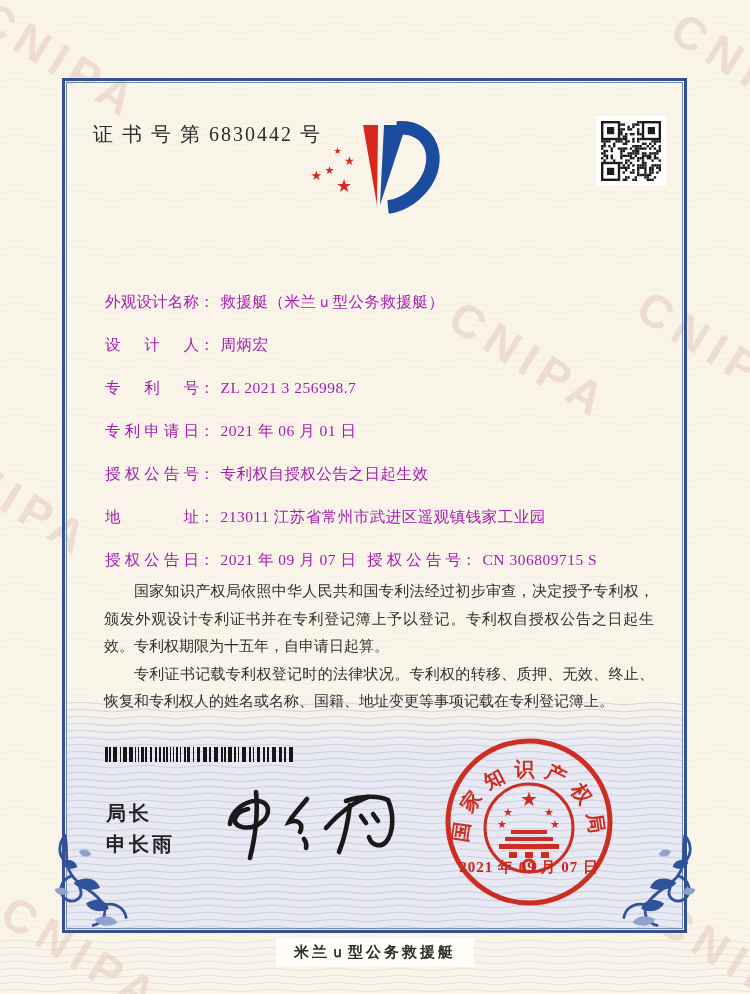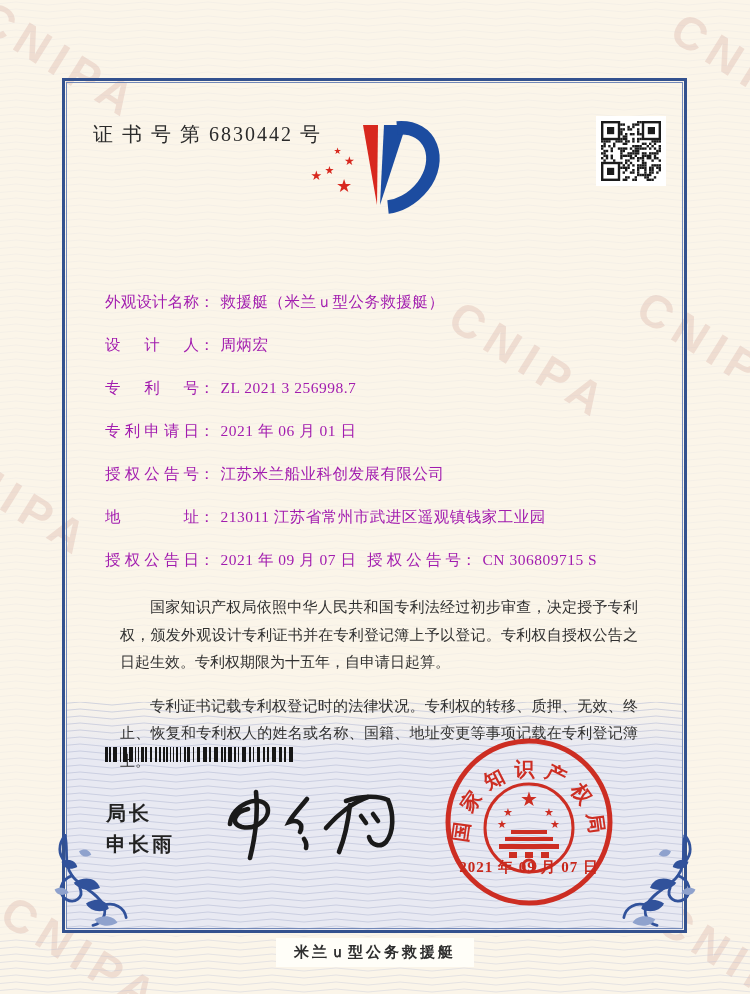--- a/index.html
+++ b/index.html
@@ -35,21 +35,21 @@
 
   .fields{position:absolute;left:105px;top:292px;width:560px;font-size:15.5px;color:#a21caf;}
   .frow{position:relative;height:22px;margin-bottom:21px;white-space:nowrap;}
   .lab{display:inline-block;width:94px;text-align:justify;text-align-last:justify;vertical-align:top;}
   .sep{margin-right:6px;}
   .fval{letter-spacing:0.5px;}
   .frow .second{position:absolute;left:262px;top:0;}
 
   .paras{position:absolute;left:104px;top:578px;width:550px;font-size:15px;
       line-height:27.5px;color:#303030;text-align:justify;}
-  .paras p{margin:16px;text-indent:2em;}
+  .paras p{margin:0;text-indent:2em;}
 
   .barcode{position:absolute;left:105px;top:747px;width:193px;height:15px;}
 
   .director{position:absolute;left:106px;font-family:"Liberation Sans",sans-serif;
       font-weight:600;font-size:20px;color:#222;letter-spacing:3px;}
   .sig{position:absolute;left:214px;top:782px;width:205px;height:90px;}
 
   .seal{position:absolute;left:443px;top:736px;width:172px;height:172px;opacity:0.95;}
   .seal-date{position:absolute;left:448px;top:858px;width:162px;text-align:center;
       font-size:15px;color:#c8271b;letter-spacing:1px;white-space:nowrap;font-weight:600;}
@@ -362,21 +362,21 @@
       <div class="frow">
         <span class="lab">设计人</span><span class="sep">：</span><span class="fval">周炳宏</span>
       </div>
       <div class="frow">
         <span class="lab">专利号</span><span class="sep">：</span><span class="fval">ZL 2021 3 256998.7</span>
       </div>
       <div class="frow">
         <span class="lab">专利申请日</span><span class="sep">：</span><span class="fval">2021 年 06 月 01 日</span>
       </div>
       <div class="frow">
-        <span class="lab">授权公告号</span><span class="sep">：</span><span class="fval">江苏米兰船业科创发展有限公司</span>
+        <span class="lab">授权公告号</span><span class="sep">：</span><span class="fval">专利权自授权公告之日起生效</span>
       </div>
       <div class="frow">
         <span class="lab">地址</span><span class="sep">：</span><span class="fval">213011 江苏省常州市武进区遥观镇钱家工业园</span>
       </div>
       <div class="frow">
         <span class="lab">授权公告日</span><span class="sep">：</span><span class="fval">2021 年 09 月 07 日</span>
         <span class="second">
           <span class="lab">授权公告号</span><span class="sep">：</span><span class="fval">CN 306809715 S</span>
         </span>
       </div>

